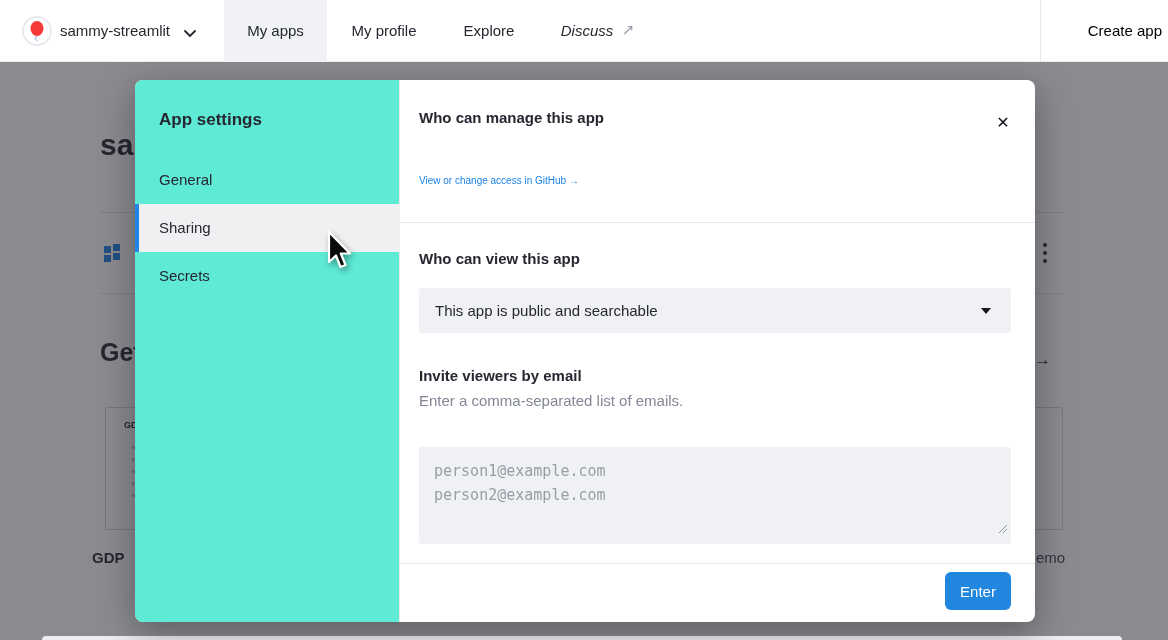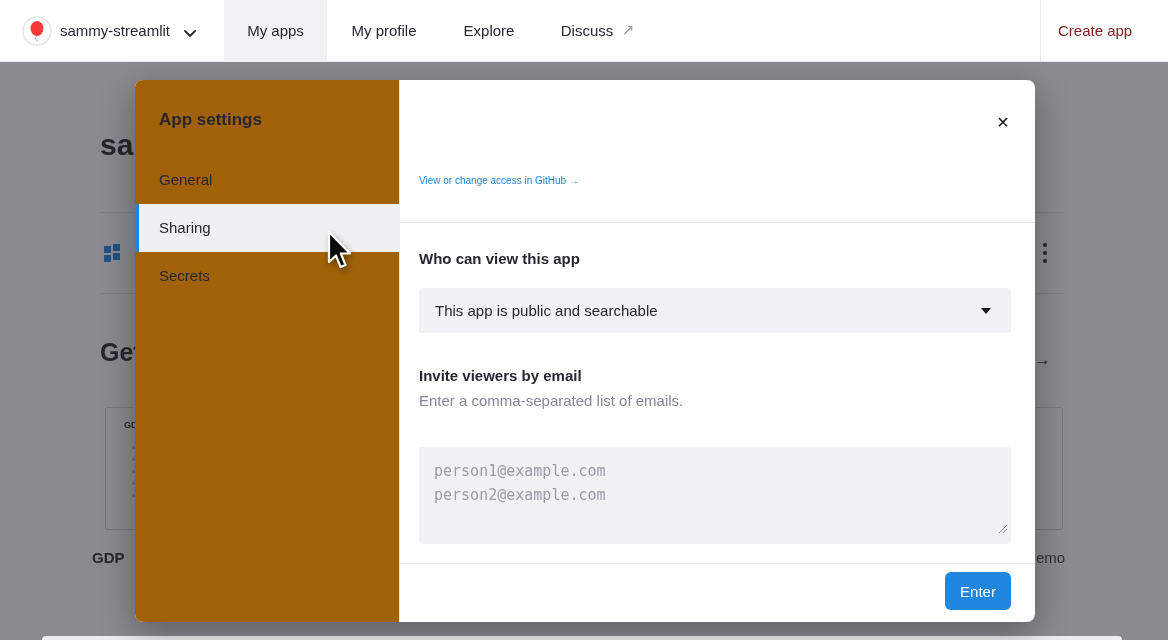--- a/index.html
+++ b/index.html
@@ -14,26 +14,26 @@
     background:#fff; border-bottom:1px solid #ebebeb; z-index:40; }
   .nav-logo { position:absolute; left:22px; top:16px; width:30px; height:30px; }
   .workspace-name { position:absolute; left:60px; top:0; height:62px; line-height:62px;
     font-size:15px; color:#262730; }
   .workspace-chevron { position:absolute; left:184px; top:24px; }
   .nav-tab { position:absolute; top:0; height:62px; line-height:62px; text-align:center;
     font-size:15px; color:#262730; }
   .tab-myapps { left:224px; width:103px; background:#f0f2f6; }
   .tab-myprofile { left:340px; width:88px; }
   .tab-explore { left:452px; width:74px; }
-  .tab-discuss { left:550px; width:74px; }
+  .tab-discuss { left:550px; width:74px;font-style:italic; }
   .discuss-arrow { position:absolute; left:622px; top:0; height:62px; line-height:60px;
     font-size:15px; color:#9aa0ab; }
   .nav-divider { position:absolute; left:1040px; top:0; height:62px; width:1px; background:#e6e8eb; }
   .create-app { position:absolute; left:1058px; width:104px; top:0; height:62px; line-height:62px;
-    text-align:left; font-size:15px; color:#7f1d1d; }
+    text-align:right; font-size:15px; color:#000000; }
 
   
   .page { position:absolute; left:0; top:62px; width:1168px; height:578px; background:#fff; z-index:1; }
   .page-heading { position:absolute; left:100px; top:66px; font-size:30px; font-weight:700; color:#262730; }
   .page-div1 { position:absolute; left:100px; top:150px; width:964px; height:1px; background:#e3e4e8; }
   .grid-icon { position:absolute; left:104px; top:182px; width:18px; height:18px; }
   .kebab-icon { position:absolute; left:1043px; top:181px; width:5px; }
   .kebab-icon i { display:block; width:4px; height:4px; border-radius:50%; background:#262730; margin:0 0 4px 0; }
   .page-div2 { position:absolute; left:100px; top:231px; width:964px; height:1px; background:#e3e4e8; }
   .page-heading2 { position:absolute; left:100px; top:276px; font-size:25px; font-weight:700; color:#262730; }
@@ -50,21 +50,21 @@
   
   .overlay { position:absolute; left:0; top:62px; width:1168px; height:578px;
     background:rgba(38,39,48,0.54); z-index:10; }
   .bottom-strip { position:absolute; left:42px; top:636px; width:1080px; height:4px;
     background:#ededf0; border-radius:6px 6px 0 0; z-index:15; }
 
   
   .modal { position:absolute; left:135px; top:80px; width:900px; height:542px;
     background:#fff; border-radius:8px; box-shadow:0 10px 34px rgba(10,12,20,0.35); z-index:20; }
   .modal-sidebar { position:absolute; left:0; top:0; width:265px; height:542px;
-    background:#a16207; border-right:1px solid #e6e6e6; border-radius:8px 0 0 8px; }
+    background:#5eead4; border-right:1px solid #e6e6e6; border-radius:8px 0 0 8px; }
   .modal-sidebar-title { position:absolute; left:24px; top:30px; font-size:17px; font-weight:700; color:#262730; }
   .side-item { position:absolute; left:0; width:265px; height:48px; line-height:48px;
     padding-left:24px; font-size:15px; color:#262730; cursor:pointer; }
   .side-general { top:76px; }
   .side-sharing { top:124px; background:#f0f0f3; border-left:4px solid #1f84e5; padding-left:20px; }
   .side-secrets { top:172px; }
 
   .modal-close { position:absolute; left:856px; top:31px; width:24px; height:24px;
     font-size:16px; font-weight:700; color:#101319; text-align:center; line-height:24px; cursor:pointer; }
 
@@ -164,20 +164,21 @@
 <div class="modal">
   <div class="modal-sidebar">
     <div class="modal-sidebar-title">App settings</div>
     <div class="side-item side-general">General</div>
     <div class="side-item side-sharing">Sharing</div>
     <div class="side-item side-secrets">Secrets</div>
   </div>
 
   <div class="modal-close">✕</div>
 
+  <div class="sec-title manage-title">Who can manage this app</div>
   <div class="manage-link">View or change access in GitHub →</div>
   <div class="sec1-divider"></div>
 
   <div class="sec-title view-title">Who can view this app</div>
   <div class="select-box">
     <span class="select-value">This app is public and searchable</span>
     <span class="select-caret"></span>
   </div>
 
   <div class="sec-title invite-title">Invite viewers by email</div>

